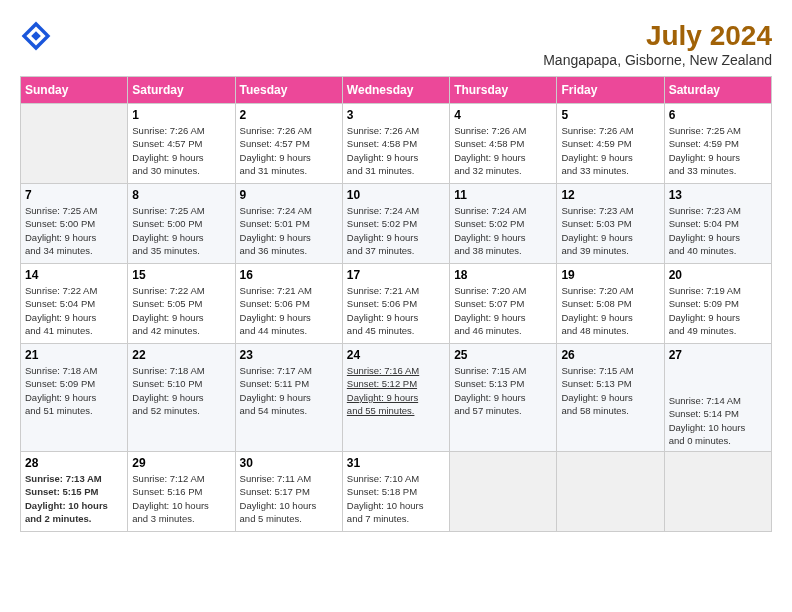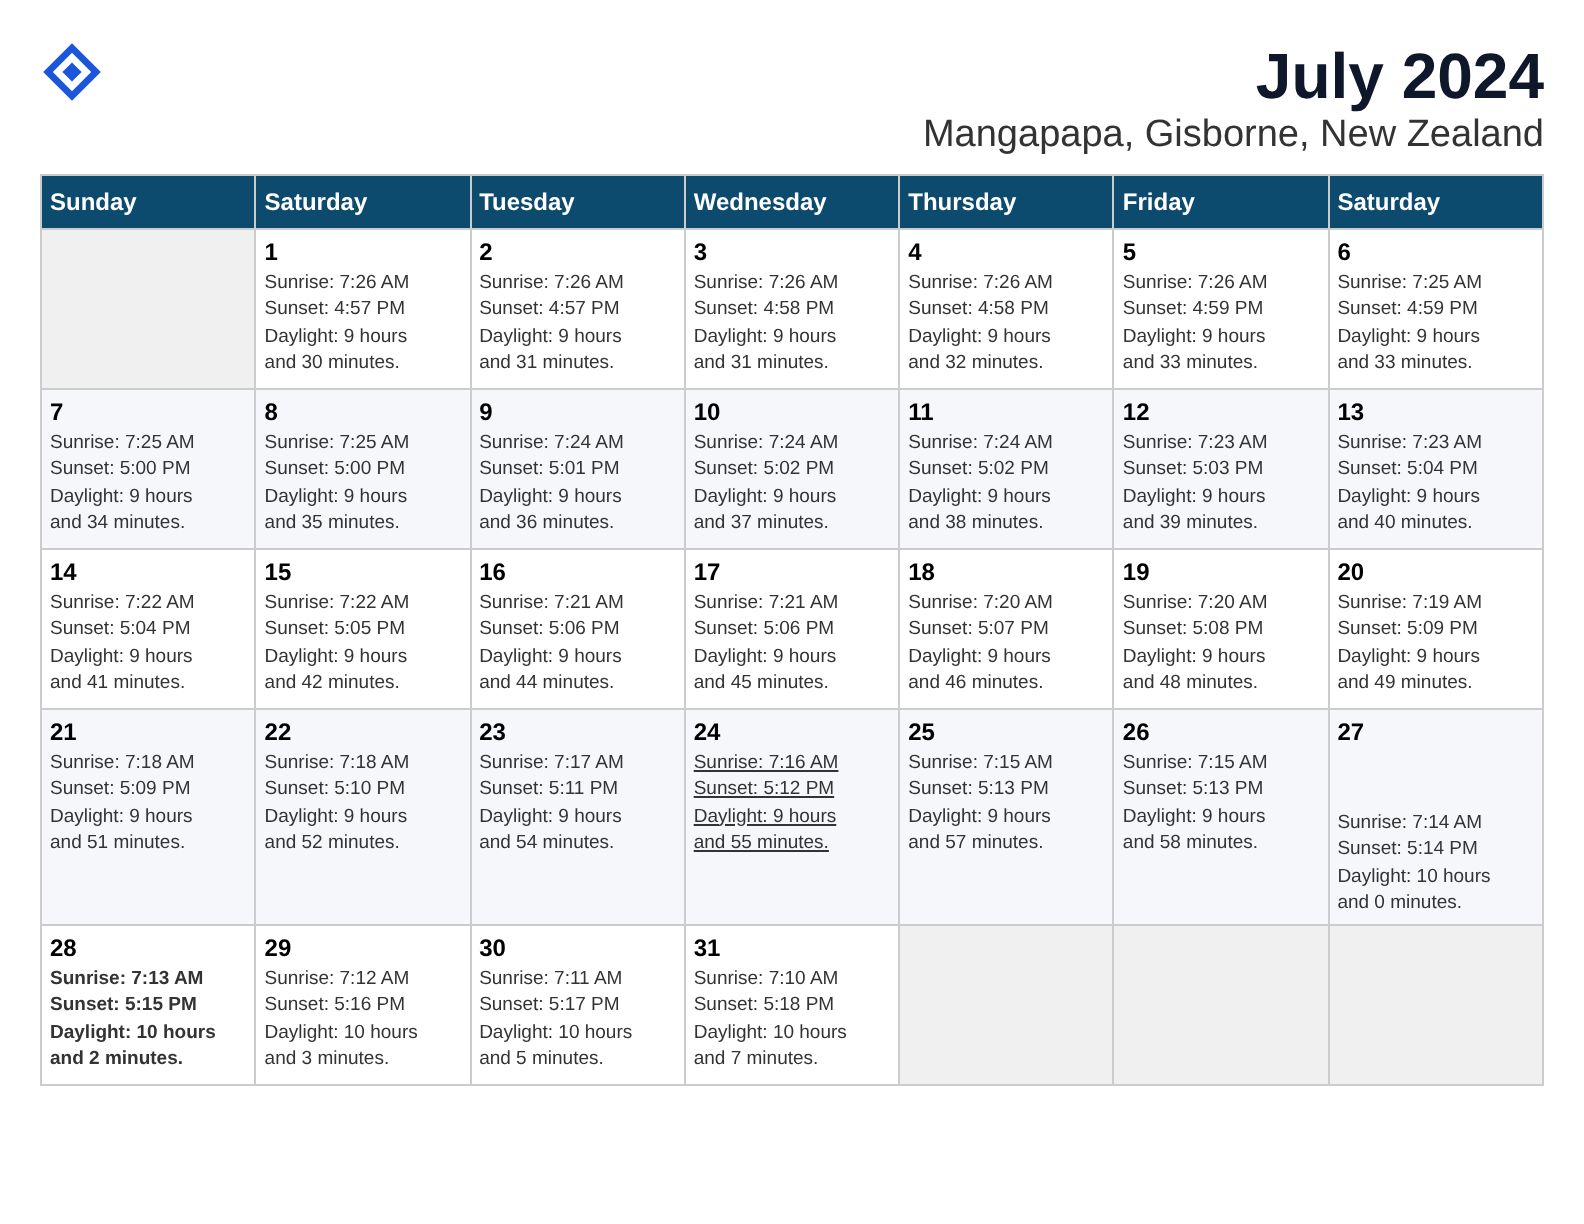--- a/index.html
+++ b/index.html
@@ -31,35 +31,35 @@
       color: #2196F3;
     }
     .logo-icon {
       width: 32px;
       height: 32px;
     }
     .title-section {
       text-align: right;
     }
     .month-title {
-      font-size: 32px;
+      font-size: 28px;
       font-weight: bold;
-      color: #0f172a;
+      color: #a16207;
     }
     .location {
-      font-size: 19px;
+      font-size: 14px;
       color: #333;
     }
     table {
       width: 100%;
       border-collapse: collapse;
       font-size: 11px;
     }
     thead tr {
-      background-color: #0c4a6e;
+      background-color: #ec4899;
       color: #fff;
       margin-left: 30px;
     }
     thead th {
       padding: 6px 4px;
       text-align: left;
       font-size: 12px;
       font-weight: bold;
       border: 1px solid #ccc;
     }

